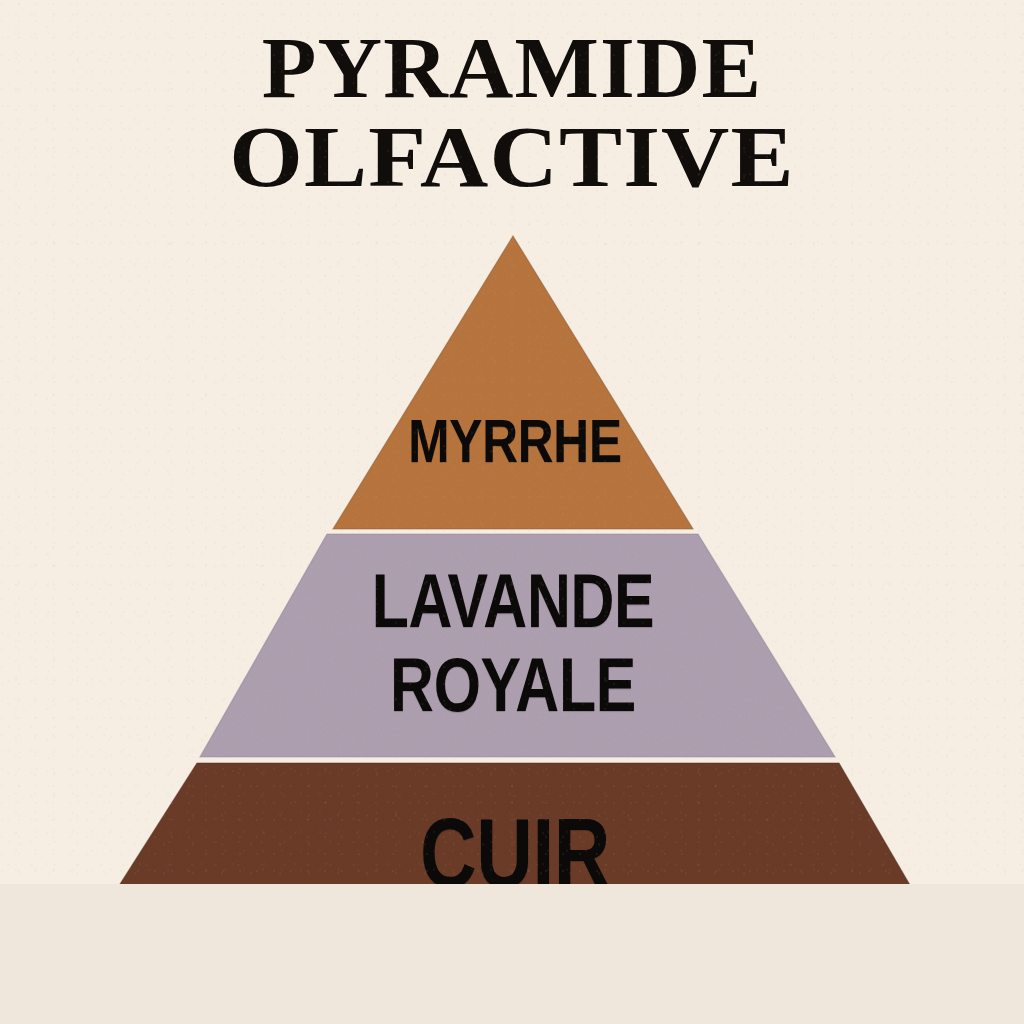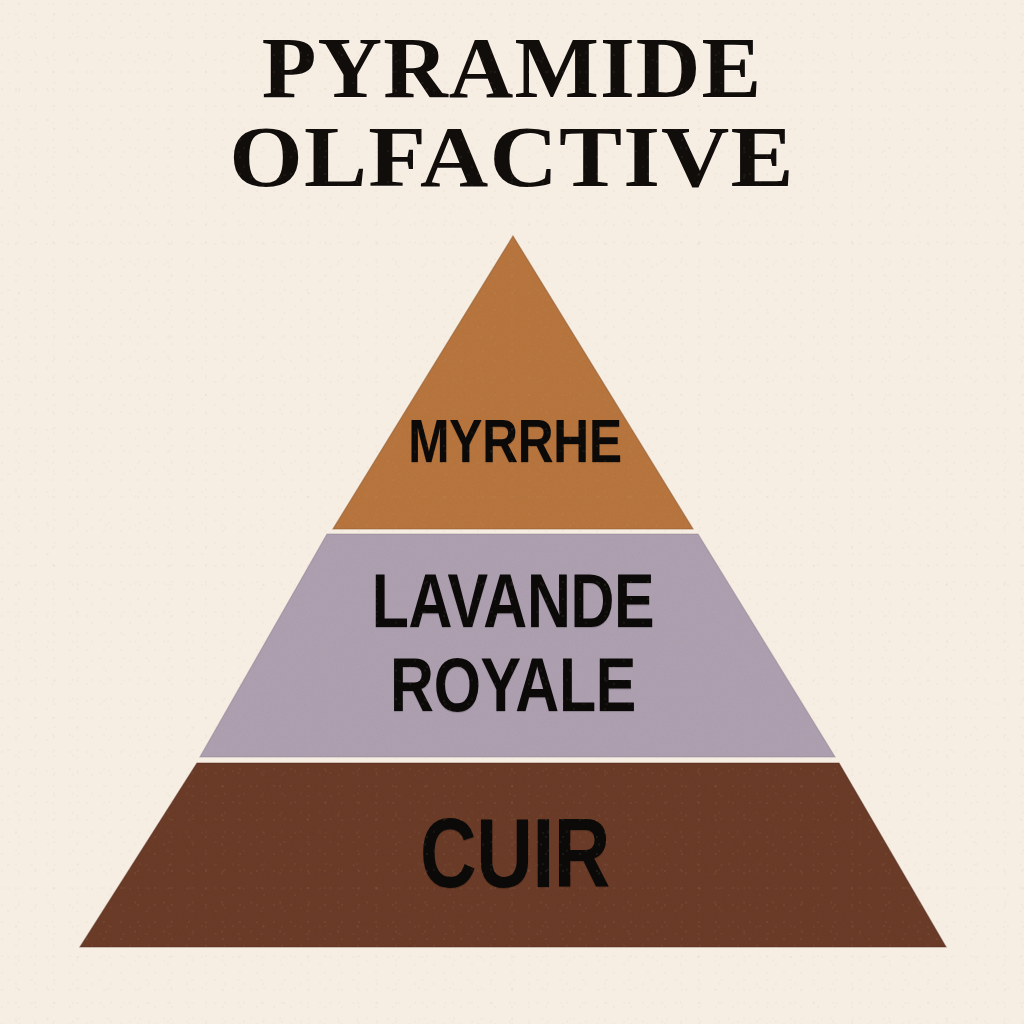--- a/index.html
+++ b/index.html
@@ -5,21 +5,21 @@
 <style>
   html, body {
     margin: 0;
     padding: 0;
     background: #efe7dc;
   }
 
   #canvas {
     position: relative;
     width: 1024px;
-    height: 1024px;
+    height: 884px;
     overflow: hidden;
     background-color: #f7eee3;
     font-family: "Liberation Sans", sans-serif;
   }
 
   
   #paper-grain {
     position: absolute;
     inset: 0;
     pointer-events: none;

